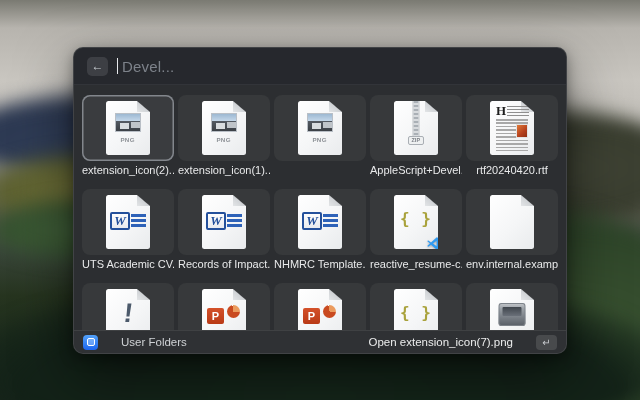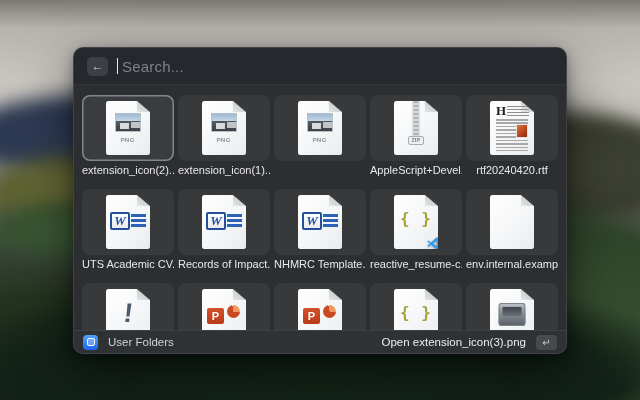--- a/index.html
+++ b/index.html
@@ -100,21 +100,21 @@
   .drive::after { content:''; position:absolute; left:4px; right:4px; top:4px; height:9px;
     border-radius:1px; background:linear-gradient(180deg,#3f454c,#6a7079); }
   
   .vsbadge { position:absolute; right:-3px; bottom:-2px; width:15px; height:15px;
     filter:drop-shadow(0 1px 1px rgba(0,0,0,0.3)); }
 
   
   .footer { position:absolute; left:0; right:0; bottom:0; height:23px;
     border-top:1px solid rgba(255,255,255,0.08); display:flex; align-items:center;
     justify-content:space-between; padding:0 9px; background:rgba(255,255,255,0.015); }
-  .footer-left, .footer-right { display:flex; align-items:center; gap:10px; }
+  .footer-left, .footer-right { display:flex; align-items:center; gap:23px; }
   .src-icon { width:15px; height:15px; border-radius:4px;
     background:linear-gradient(180deg,#52a1f8,var(--folder-icon-blue,#1d66ee));
     display:flex; align-items:center; justify-content:center; }
   .src-glyph { width:8px; height:8px; border:1.5px solid #fff; border-radius:2px; background:rgba(255,255,255,0.25); }
   .src-label { font-size:11.5px; color:#cfd2d5; }
   .action-label { font-size:11.5px; color:#eceded; }
   .enter-key { min-width:21px; height:15px; border-radius:4px; background:rgba(255,255,255,0.12);
     display:flex; align-items:center; justify-content:center; font-size:10px; color:#c9ccd0; padding:0 3px; }
 </style>
 </head>
@@ -129,21 +129,21 @@
   <div class="wp wp-forest"></div>
 </div>
 
 <div class="window">
 
   <div class="search-bar">
     <div class="back-btn">
       <span>←</span>
     </div>
     <div class="caret"></div>
-    <div class="search-placeholder">Search...</div>
+    <div class="search-placeholder">Devel...</div>
   </div>
 
   <div class="grid">
   <div class="cell">
     <div class="tile selected">
       <div class="page">
         <div class="fold"></div>
         <div class="icon-content">
               <div class="thumb"></div>
          <div class="ftype">PNG</div>
@@ -358,20 +358,20 @@
 </div>
 
   <div class="footer">
     <div class="footer-left">
       <div class="src-icon">
         <span class="src-glyph"></span>
       </div>
       <span class="src-label">User Folders</span>
     </div>
     <div class="footer-right">
-      <span class="action-label">Open extension_icon(3).png</span>
+      <span class="action-label">Open extension_icon(7).png</span>
       <div class="enter-key">
         <span>↵</span>
       </div>
     </div>
   </div>
 
 </div>
 
 </body></html>

